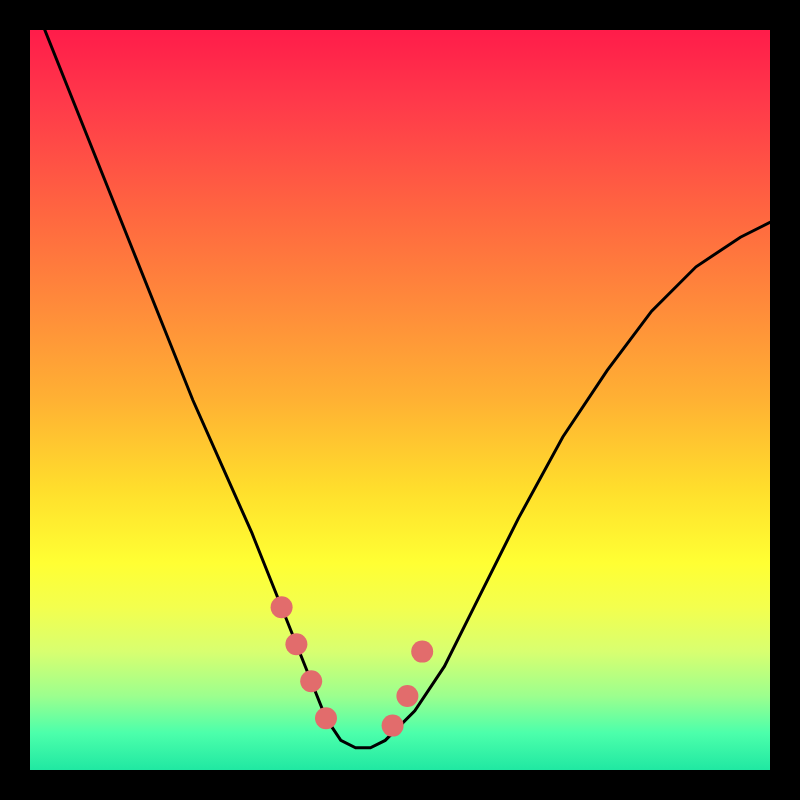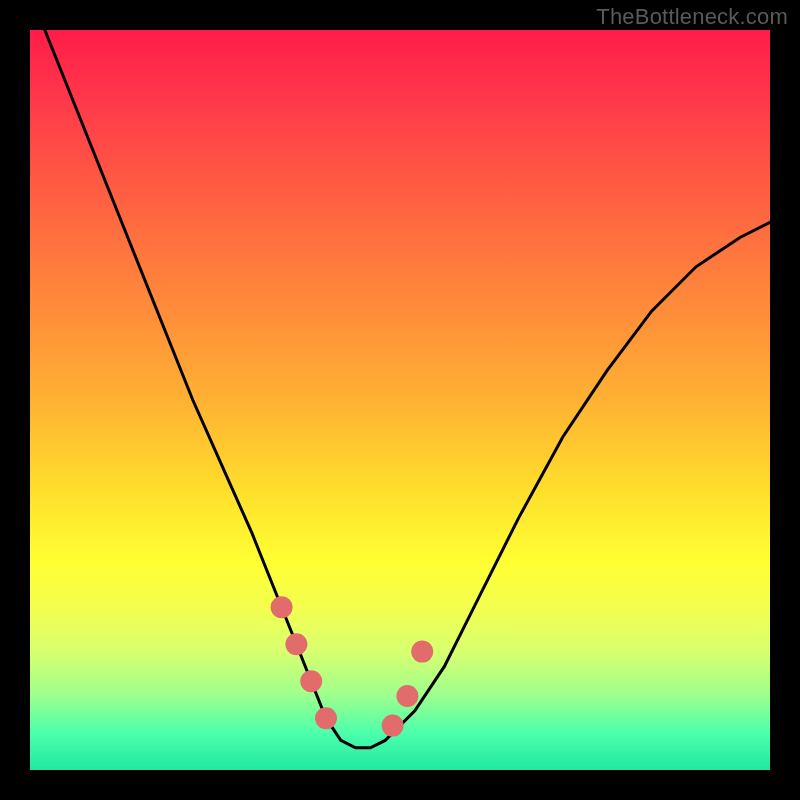--- a/index.html
+++ b/index.html
@@ -71,14 +71,13 @@
         <circle cx="251.6" cy="577.2" r="11" fill="#e26c6c"></circle>
         <circle cx="266.4" cy="614.2" r="11" fill="#e26c6c"></circle>
         <circle cx="281.2" cy="651.2" r="11" fill="#e26c6c"></circle>
         <circle cx="296.0" cy="688.2" r="11" fill="#e26c6c"></circle>
         <circle cx="362.6" cy="695.6" r="11" fill="#e26c6c"></circle>
         <circle cx="377.4" cy="666.0" r="11" fill="#e26c6c"></circle>
         <circle cx="392.2" cy="621.6" r="11" fill="#e26c6c"></circle>
       </g>
   </svg>
 
-  <div class="watermark">TheBottleneck.com</div>
 </div>
 
 </body></html>

